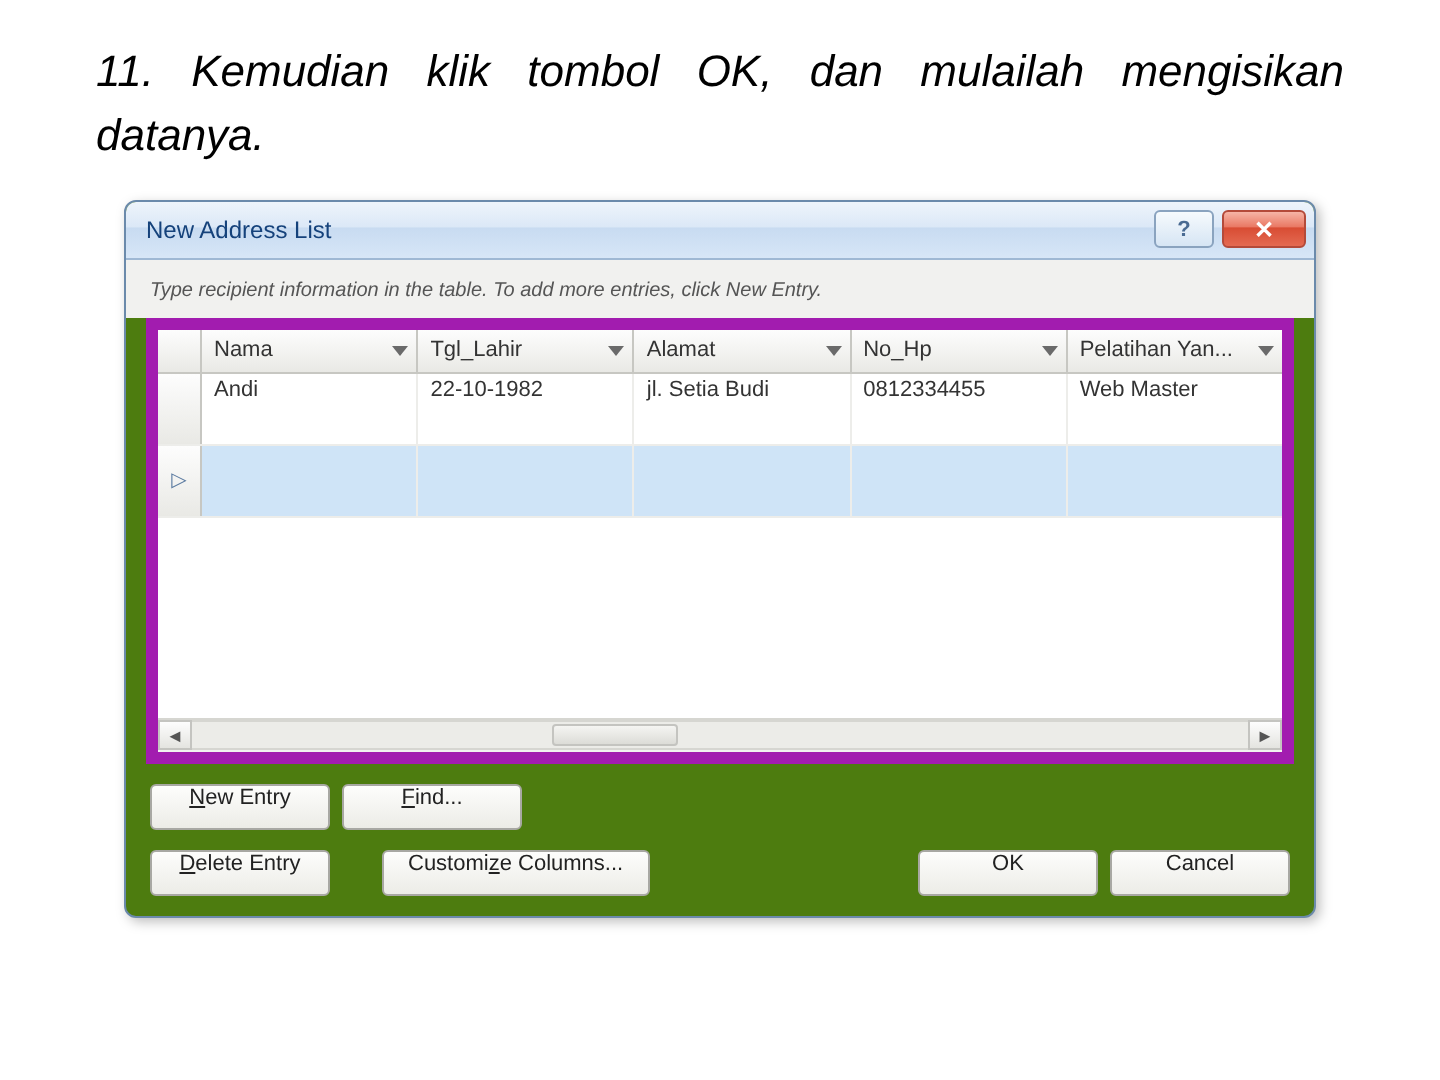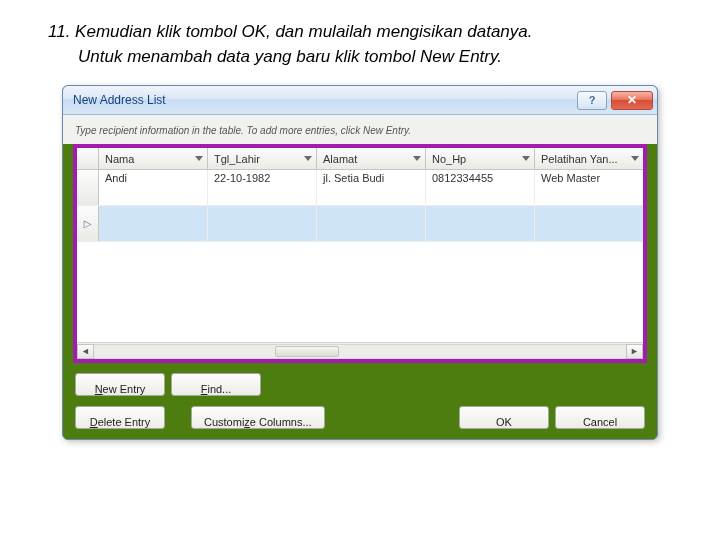--- a/index.html
+++ b/index.html
@@ -7,21 +7,21 @@
       width: 720px;
       height: 540px;
       background: #fff;
       font-family: "Segoe UI", Tahoma, sans-serif;
       font-size: 12px;
       color: #000;
       overflow: hidden;
     }
     .instruction {
       padding: 20px 48px 16px 48px;
-      font-size: 17px;
+      font-size: 22px;
       font-style: italic;
       line-height: 1.45;
       text-align: justify;
       text-justify: inter-word;
     }
     .instruction .num { font-style: italic; }
     .dialog-wrap {
       margin: 0 62px 0 62px;
     }
     .shadow {
@@ -67,21 +67,21 @@
     }
     .hint {
       padding: 10px 12px 8px 12px;
       font-size: 10px;
       color: #555;
       background: #f1f1ef;
       font-style: italic;
     }
     .table {
       margin: 0 10px;
-      border: 4px solid #a21caf;
+      border: 6px solid #a21caf;
       background: #fff;
     }
     .table-hd {
       display: flex;
       height: 22px;
       background: linear-gradient(to bottom,#fdfdfd,#e9e9e5);
       border-bottom: 1px solid #c7c7c2;
     }
     .rowhead {
       width: 22px;
@@ -174,35 +174,34 @@
     .btn {
       min-width: 90px;
       height: 23px;
       padding: 0 12px;
       border: 1px solid #a8a8a3;
       border-radius: 3px;
       background: linear-gradient(to bottom,#fdfdfc,#ecece7);
       font-size: 11px;
       color: #222;
       display: inline-flex;
-      align-items: flex-end;
+      align-items: flex-start;
       justify-content: center;
     }
     .btn.wide { min-width: 130px; margin-left: 20px; }
     .btn .ul { text-decoration: underline; }
     .spacer { flex: 1; }
     .instr-line2 { display:block; padding-left: 30px; }
   </style>
 </head>
 <body>
 
 <div class="instruction">
   <span class="num">11.</span>
   <span>Kemudian klik tombol OK, dan mulailah mengisikan datanya.</span>
-  <span class="instr-line2">Untuk menambah data yang baru klik tombol New Entry.</span>
 </div>
 
 <div class="dialog-wrap shadow">
   <div class="dialog">
     <div class="titlebar">
       <span class="title">New Address List</span>
       <span class="winbtn">
           <span>?</span>
         </span>
       <span class="winbtn close">

